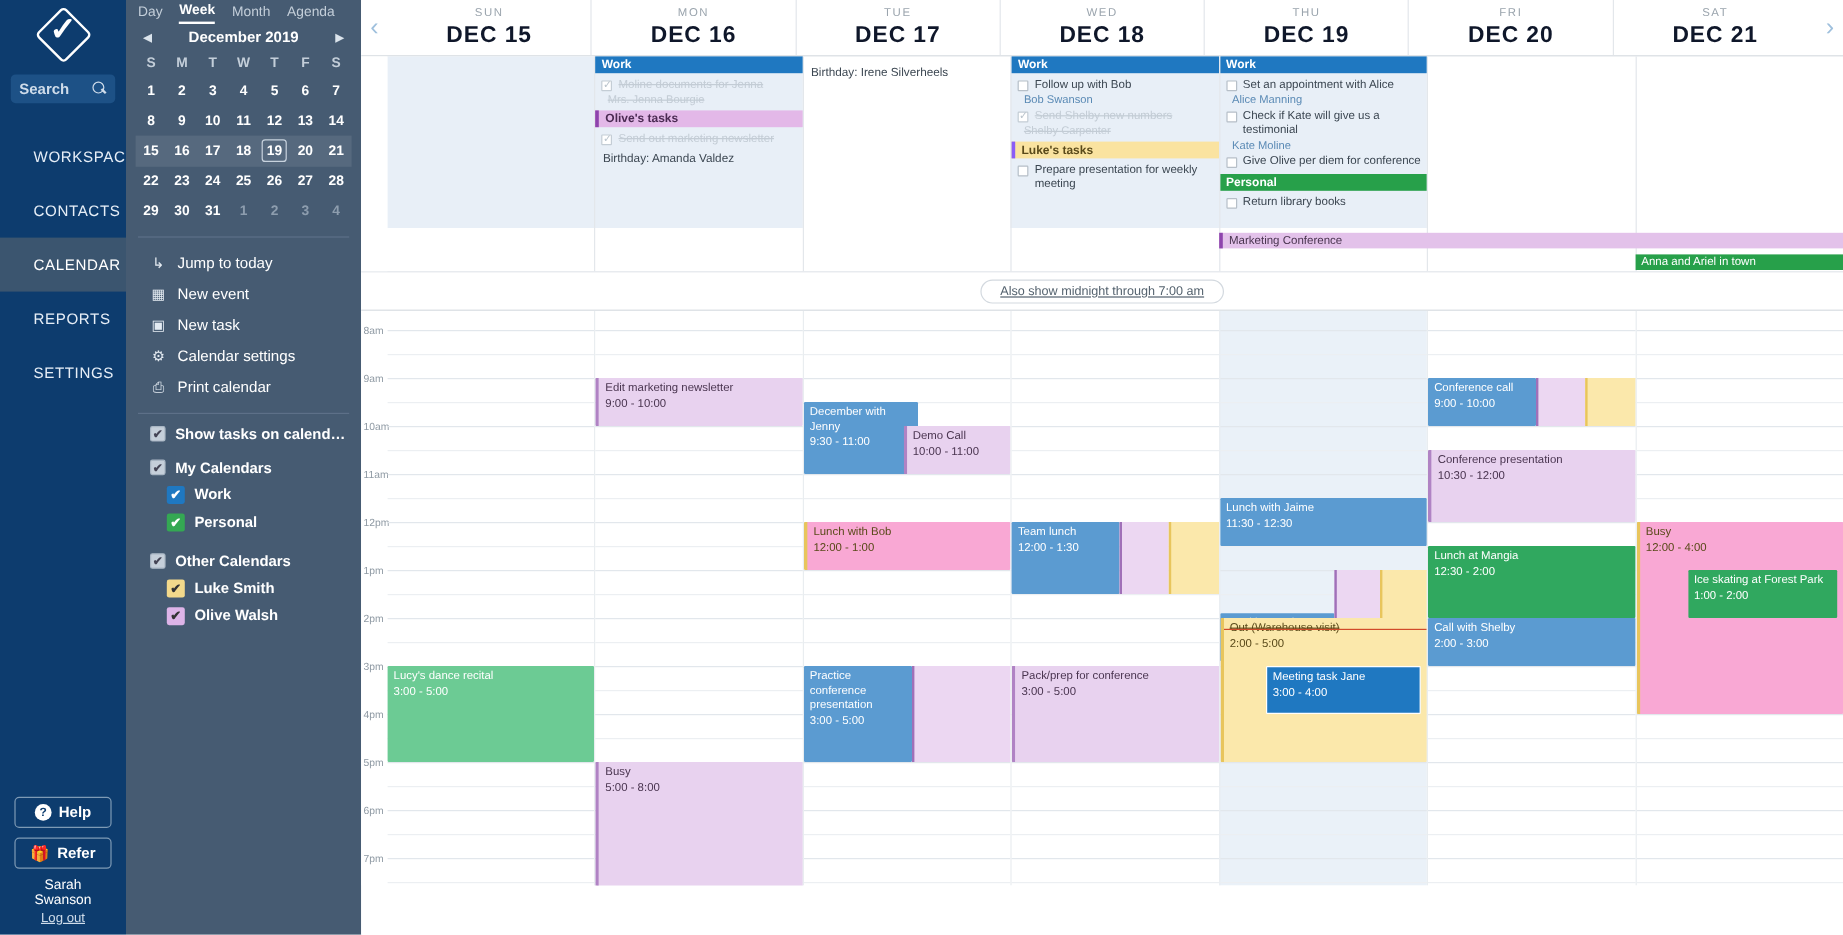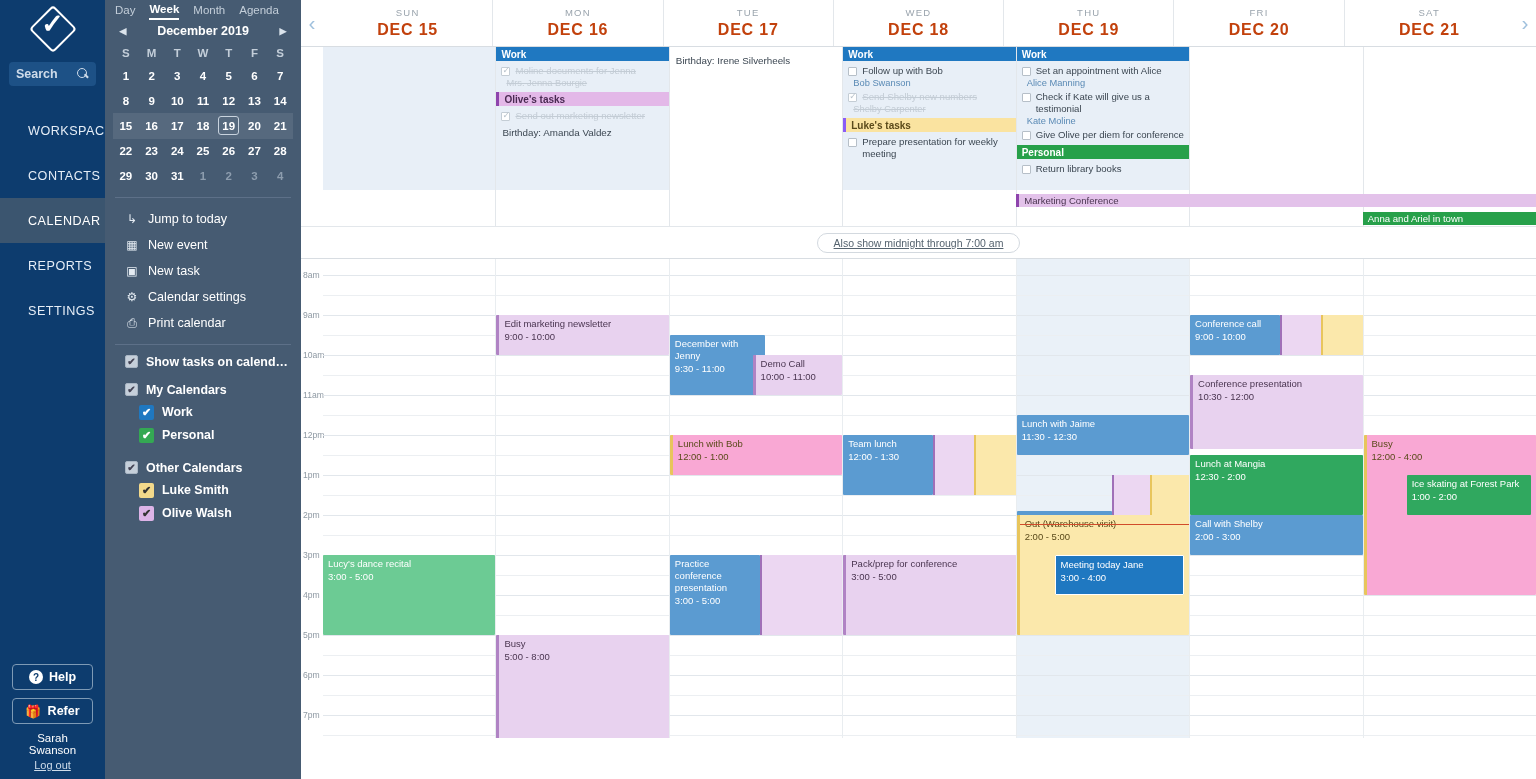--- a/index.html
+++ b/index.html
@@ -120,21 +120,21 @@
     width: 22px; flex: 0 0 22px; display: flex; align-items: center; justify-content: center;
     color: #9fc0dd; font-size: 21px; cursor: pointer; font-weight: 300;
   }
   .daycols { display: flex; flex: 1; }
   .daycol-h {
     flex: 1; display: flex; flex-direction: column; align-items: center; justify-content: center;
     border-left: 1px solid #e3e7eb;
   }
   .daycol-h:first-child { border-left: none; }
   .dow-lbl { font-size: 9.5px; color: #9aa4ad; letter-spacing: 1.3px; }
-  .date-lbl { font-size: 16px; color: #c2410c; font-weight: bold; letter-spacing: 0.8px; margin-top: 3px; }
+  .date-lbl { font-size: 19px; color: #0f172a; font-weight: bold; letter-spacing: 0.8px; margin-top: 3px; }
 
   .allday-wrap { display: flex; }
   .allday-gutter { width: 22px; flex: 0 0 22px; background: #fff; }
   .allday-cols { display: flex; flex: 1; position: relative; }
   .allday-col {
     flex: 1; border-left: 1px solid #e3e7eb; min-height: 143px;
     padding: 0; position: relative;
   }
   .allday-col:first-child { border-left: none; }
   .allday-col.tinted { background: #e8eff7; }
@@ -710,21 +710,21 @@
               <span class="tm">1:00 - 2:00</span>
             </div>
             <div class="sliver p" style="left: 55%; width: 22.5%; top: 216px; height: 40px; bottom: auto;"></div>
             <div class="sliver y" style="left: 77.5%; width: 22.5%; top: 216px; height: 40px; bottom: auto;"></div>
             <div class="evt out" style="top: 256px; height: 120px; left: 0%; width: 100%;">
               <div class="redline"></div>
               <span class="ttl">Out (Warehouse visit)</span>
               <span class="tm">2:00 - 5:00</span>
             </div>
             <div class="evt blue-dark" style="top: 296px; height: 40px; left: 22%; width: 75%;">
-              <span class="ttl">Meeting today Jane</span>
+              <span class="ttl">Meeting task Jane</span>
               <span class="tm">3:00 - 4:00</span>
             </div>
           </div>
         <div class="gcol" id="gc5">
             <div class="hline hour" style="top: 16px;"></div>
             <div class="hline" style="top: 36px;"></div>
             <div class="hline hour" style="top: 56px;"></div>
             <div class="hline" style="top: 76px;"></div>
             <div class="hline hour" style="top: 96px;"></div>
             <div class="hline" style="top: 116px;"></div>
@@ -745,21 +745,21 @@
             <div class="hline hour" style="top: 416px;"></div>
             <div class="hline" style="top: 436px;"></div>
             <div class="hline hour" style="top: 456px;"></div>
             <div class="hline" style="top: 476px;"></div>
             <div class="evt blue" style="top: 56px; height: 40px; left: 0%; width: 52%;">
               <span class="ttl">Conference call</span>
               <span class="tm">9:00 - 10:00</span>
             </div>
             <div class="sliver p" style="left: 52%; width: 24%; top: 56px; height: 40px; bottom: auto;"></div>
             <div class="sliver y" style="left: 76%; width: 24%; top: 56px; height: 40px; bottom: auto;"></div>
-            <div class="evt purple" style="top: 116px; height: 74px; left: 0%; width: 100%;">
+            <div class="evt purple" style="top: 116px; height: 60px; left: 0%; width: 100%;">
               <span class="ttl">Conference presentation</span>
               <span class="tm">10:30 - 12:00</span>
             </div>
             <div class="evt green" style="top: 196px; height: 60px; left: 0%; width: 100%;">
               <span class="ttl">Lunch at Mangia</span>
               <span class="tm">12:30 - 2:00</span>
             </div>
             <div class="evt blue" style="top: 256px; height: 40px; left: 0%; width: 100%;">
               <span class="ttl">Call with Shelby</span>
               <span class="tm">2:00 - 3:00</span>

